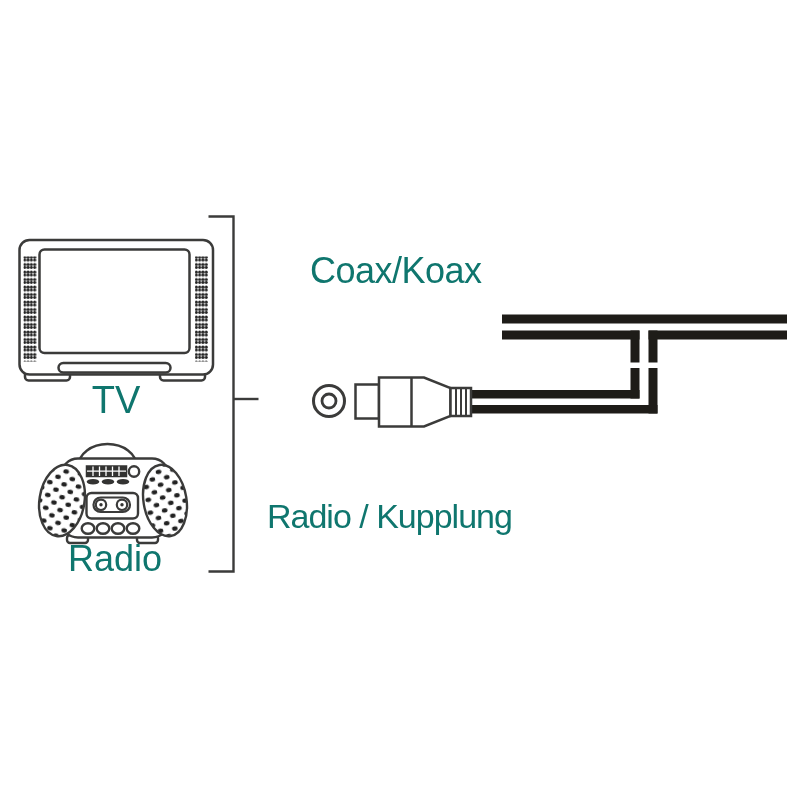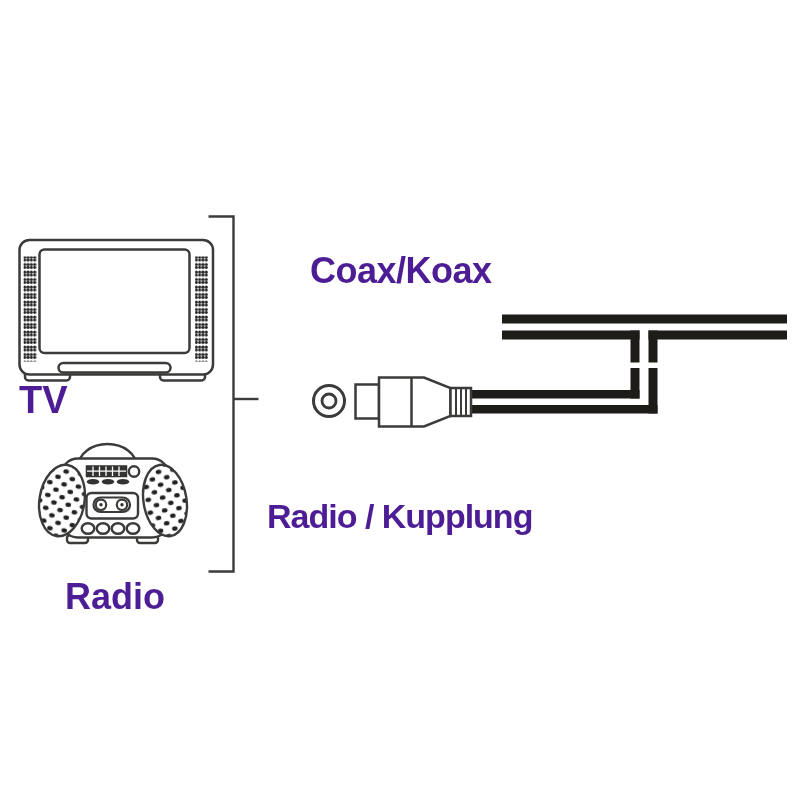--- a/index.html
+++ b/index.html
@@ -6,29 +6,28 @@
   .stage{
     position:relative;
     width:800px;height:800px;
     background:#ffffff;
     font-family:"Liberation Sans", sans-serif;
     overflow:hidden;
   }
   .stage svg{position:absolute;left:0;top:0;}
   .lbl{
     position:absolute;
-    color:#4c1d95;
+    color:#0f766e;
     white-space:nowrap;
     line-height:1;
-    font-weight:bold;
   }
   .lbl-coax{left:310px;top:253px;font-size:36px;letter-spacing:-0.5px;}
   .lbl-socket{left:267px;top:499px;font-size:34px;letter-spacing:-1px;}
-  .lbl-tv{left:19px;top:381px;width:194px;font-size:38px;text-align:left;}
-  .lbl-radio{left:40px;top:541px;width:150px;font-size:36px;text-align:center;margin-top:38px;}
+  .lbl-tv{left:19px;top:381px;width:194px;font-size:38px;text-align:center;}
+  .lbl-radio{left:40px;top:541px;width:150px;font-size:36px;text-align:center;}
 </style>
 </head>
 <body>
 
 <div class="stage">
 
   <svg width="800" height="800" viewBox="0 0 800 800">
     <defs>
       <pattern id="tvdots" patternUnits="userSpaceOnUse" width="3.3" height="7.5">
         <circle cx="1.65" cy="2.0" r="1.5" fill="#222222"></circle>

